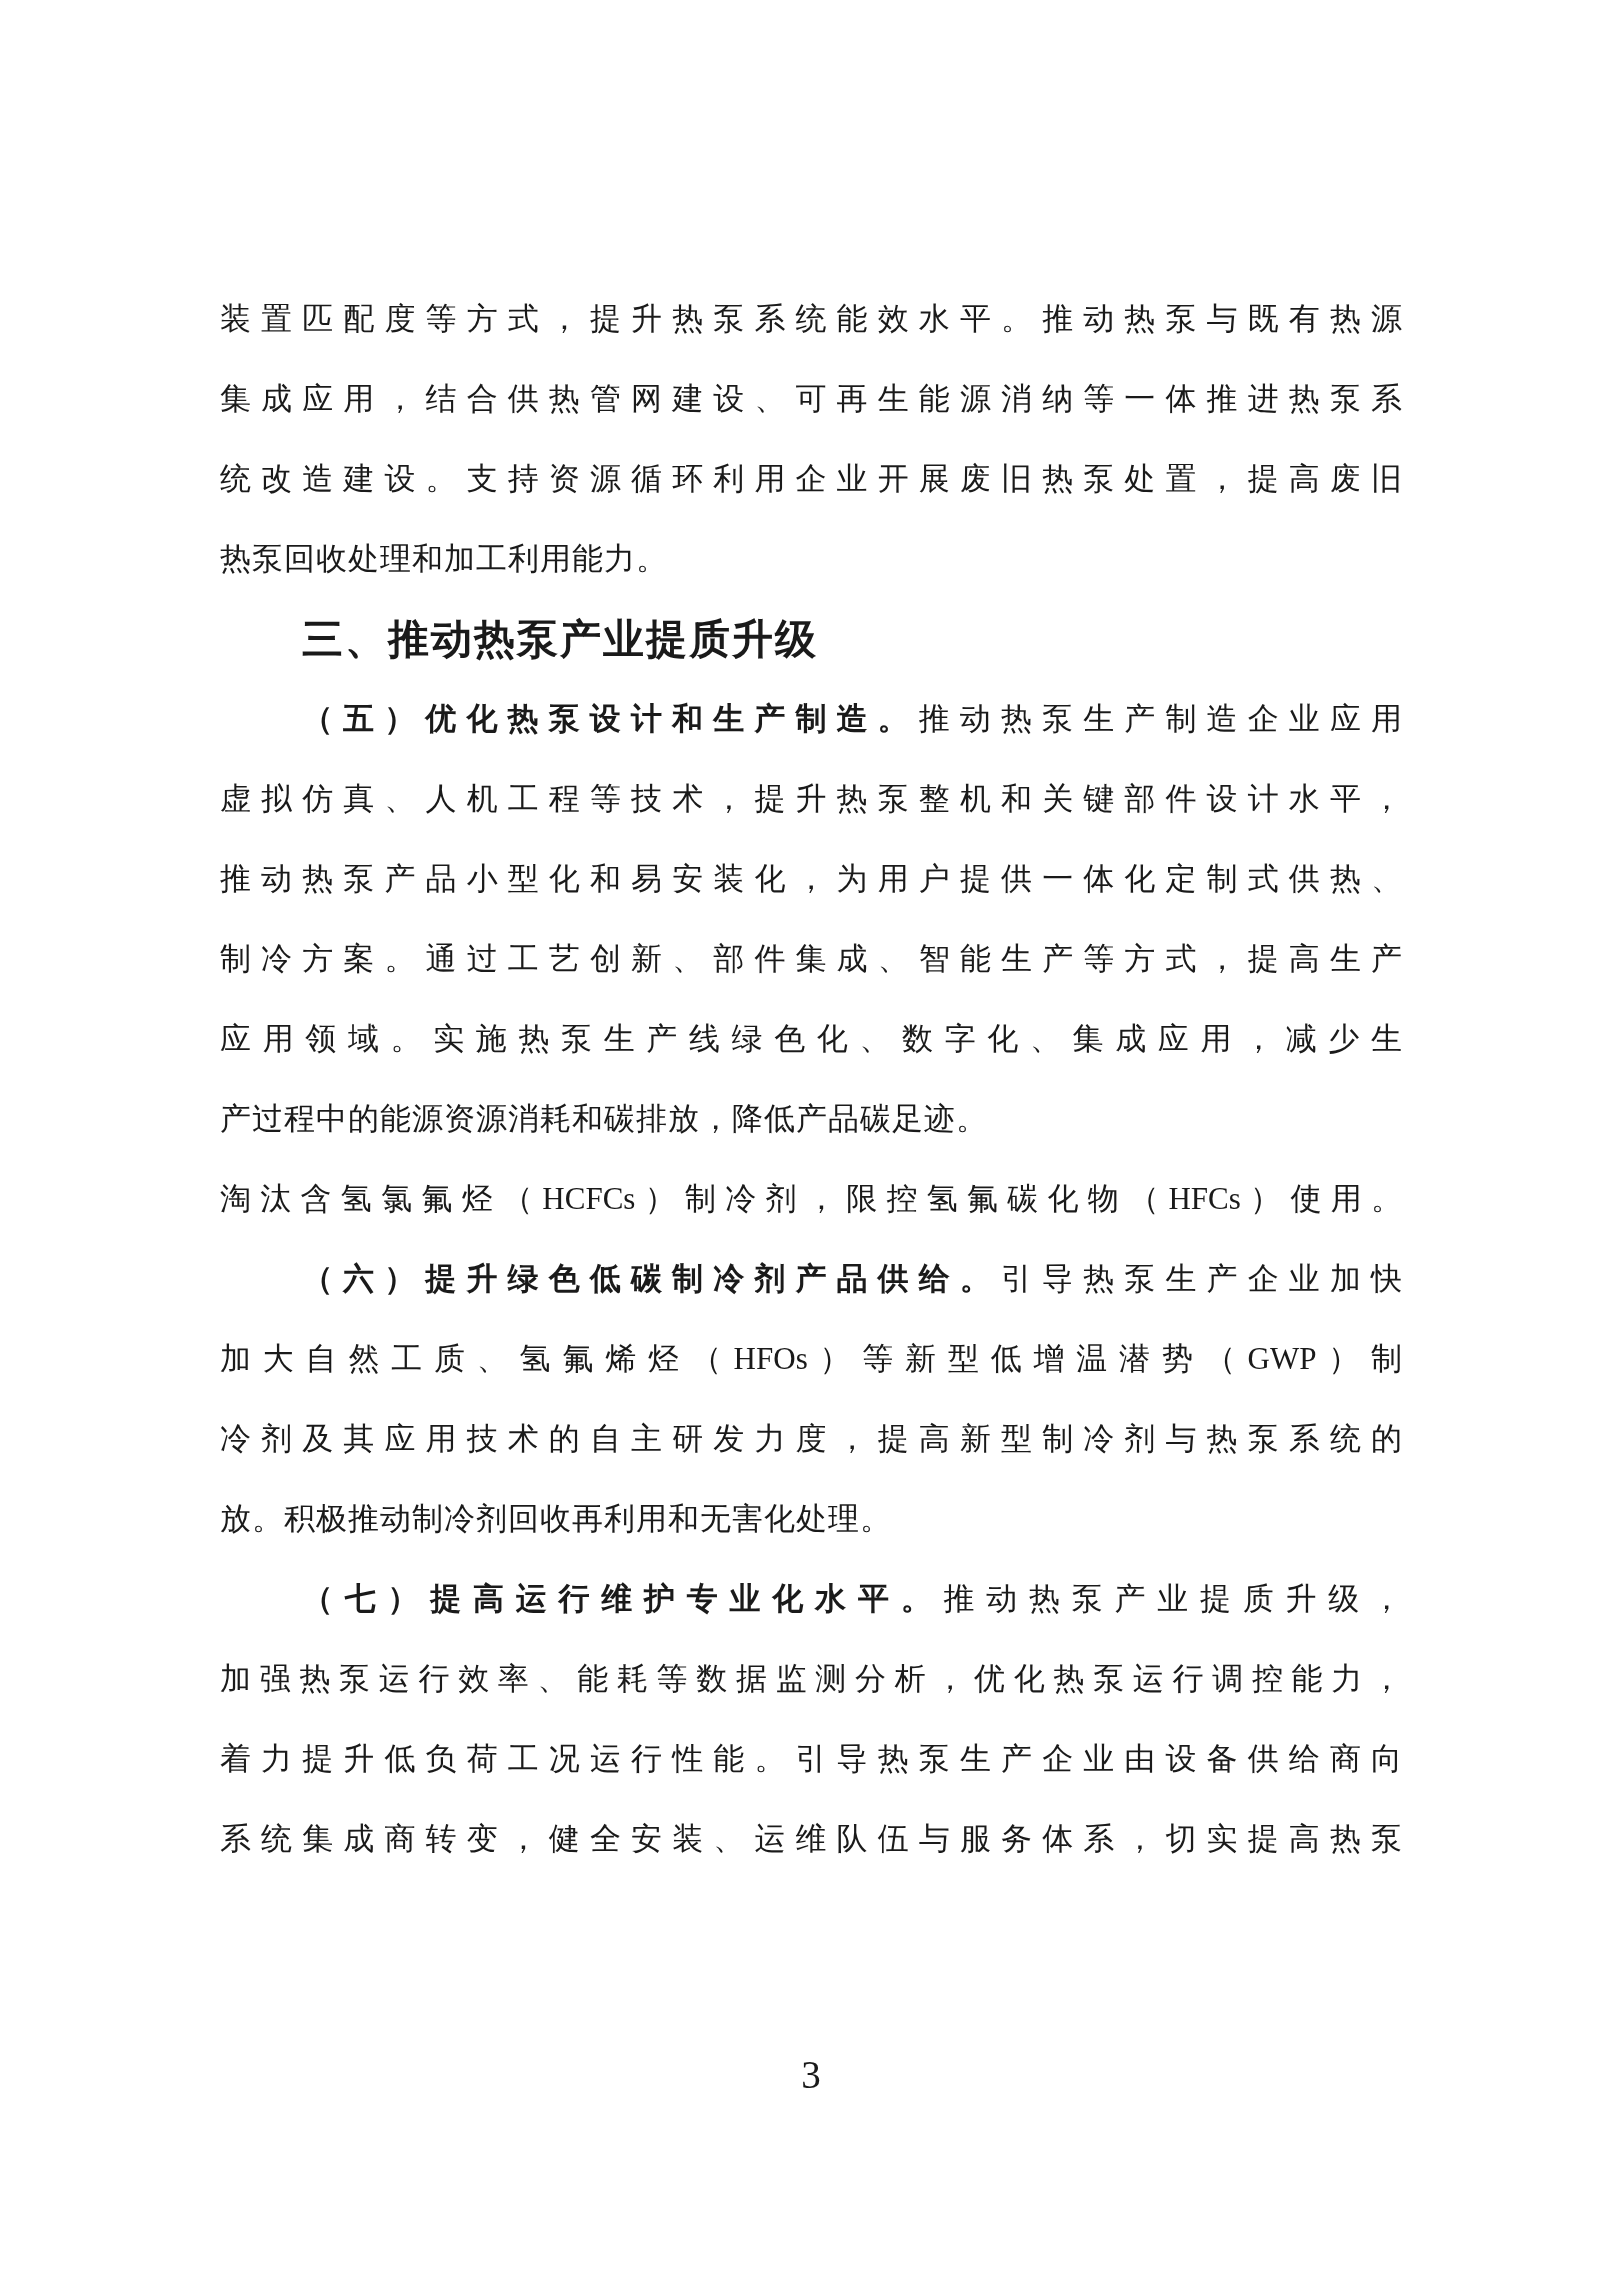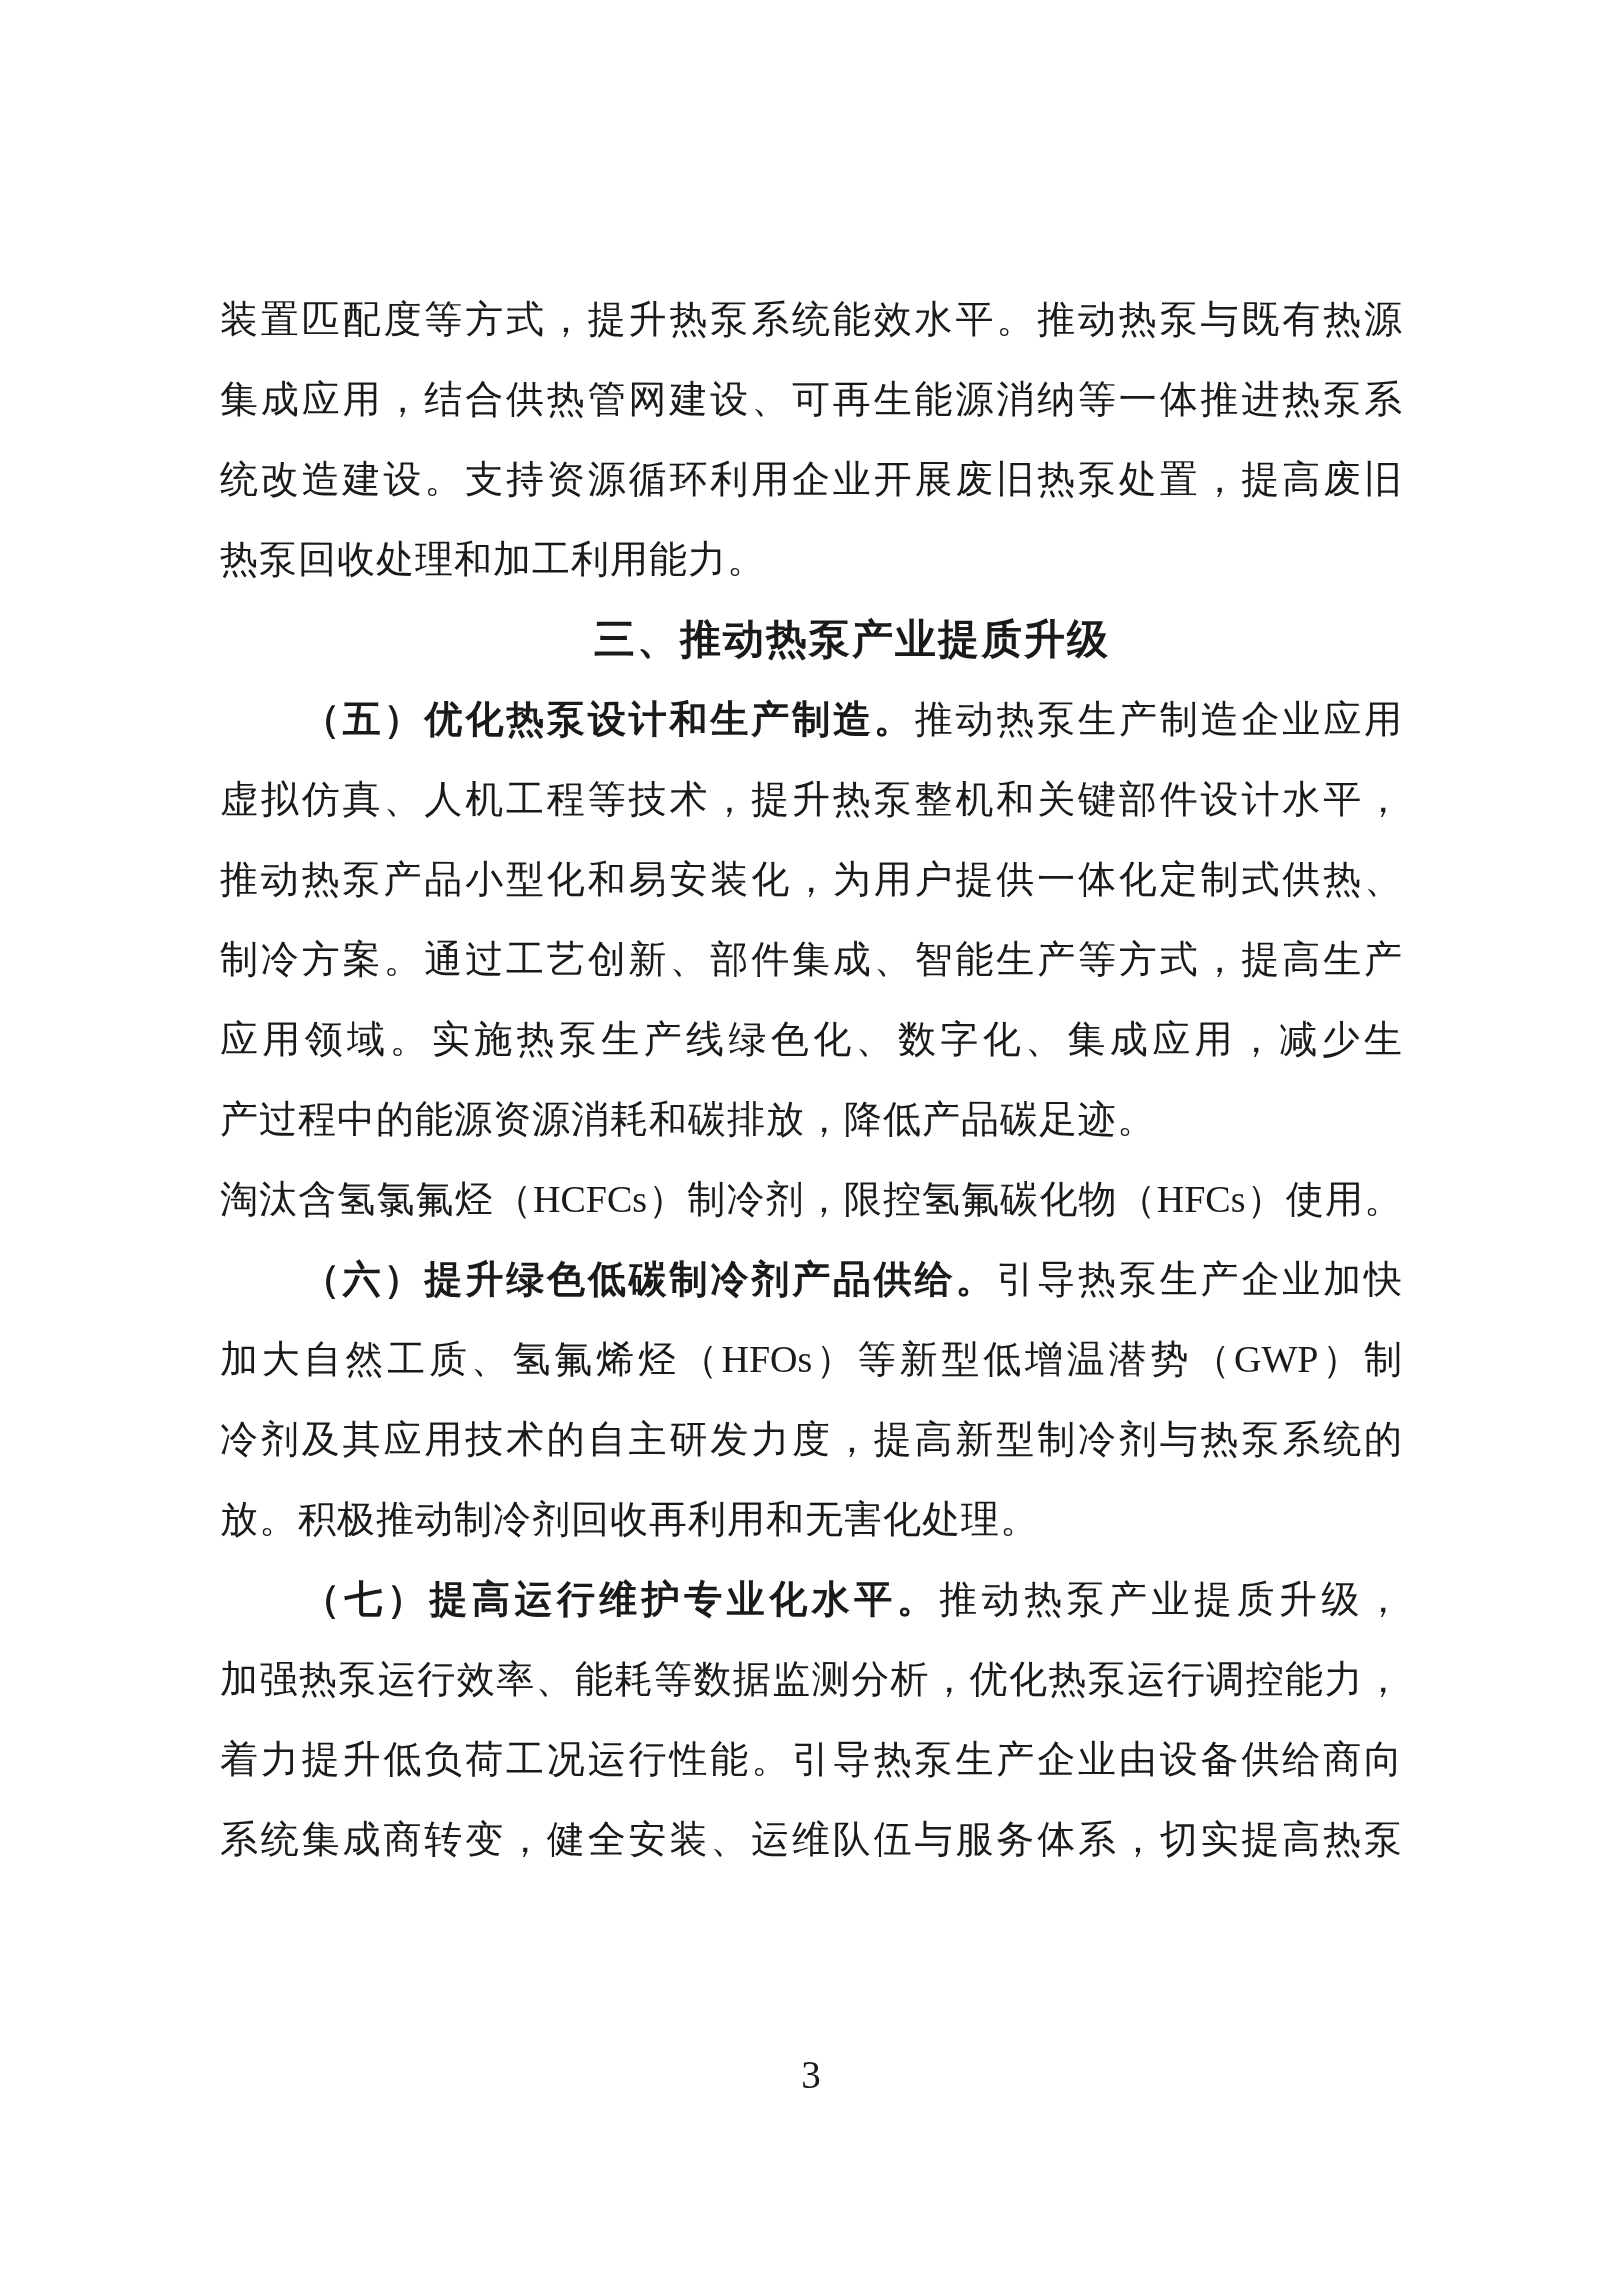--- a/index.html
+++ b/index.html
@@ -23,33 +23,32 @@
   }
   .text-block {
     position: absolute;
     left: 220px;
     top: 279px;
     width: 1182px;
   }
   .line {
     height: 80px;
     line-height: 80px;
-    font-size: 38px;
+    font-size: 31px;
     white-space: nowrap;
     letter-spacing: 1px;
   }
   .line.justify {
     white-space: normal;
     text-align: justify;
     text-align-last: justify;
     letter-spacing: 0;
   }
   .line.indent {
     text-indent: 82px;
-    text-align: center;
   }
   .line .lead {
     font-weight: bold;
   }
   .line.heading {
     font-family: "Liberation Sans", "DejaVu Sans", sans-serif;
     font-weight: bold;
     font-size: 41px;
     letter-spacing: 2px;
   }

